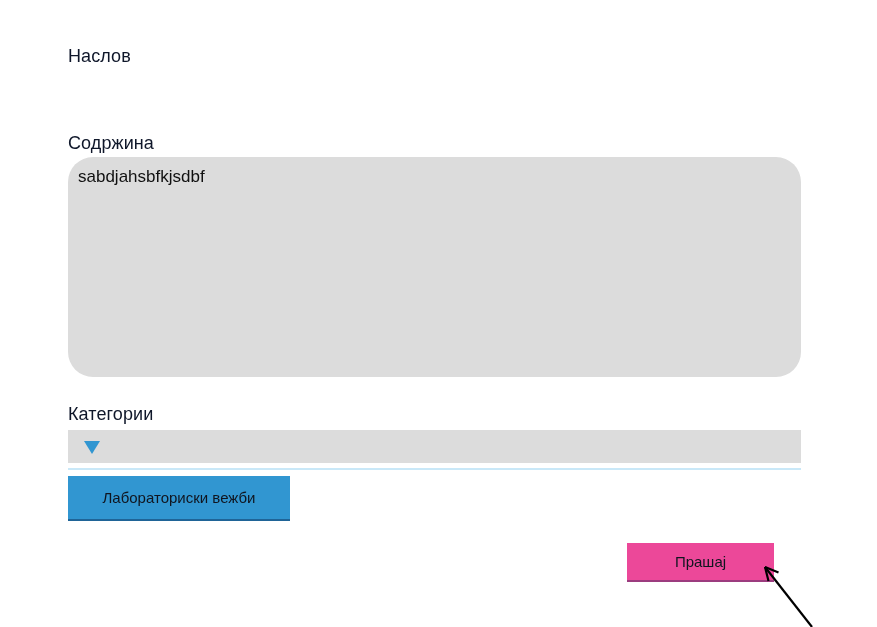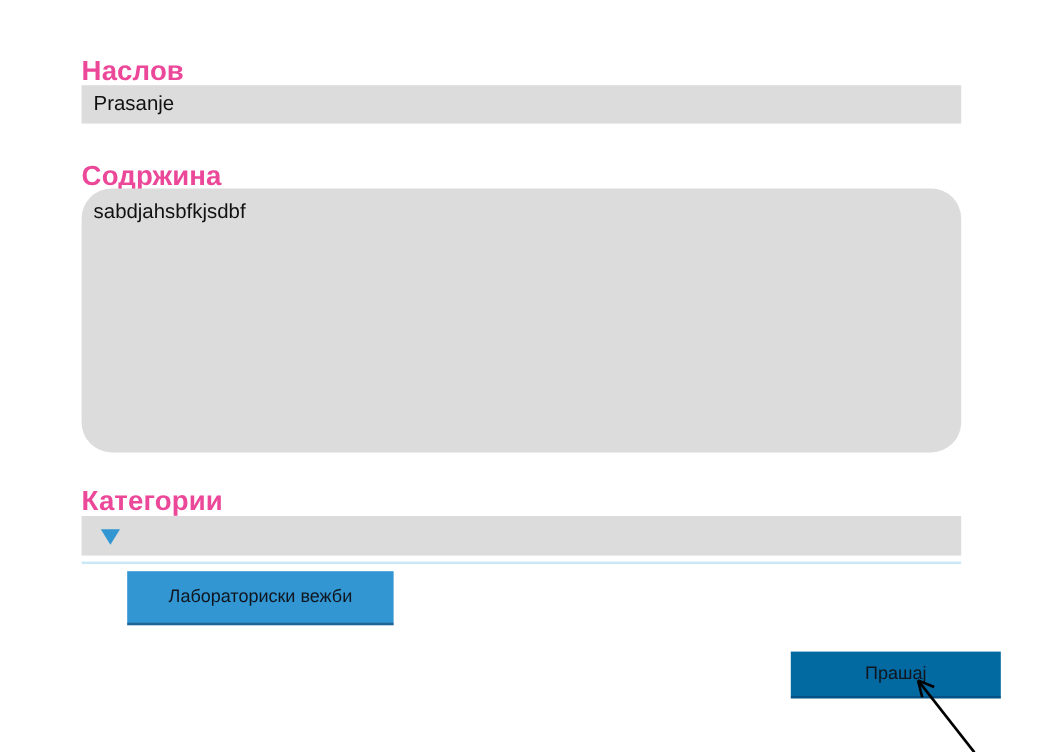--- a/index.html
+++ b/index.html
@@ -11,24 +11,23 @@
   .canvas {
     position: relative;
     width: 877px;
     height: 627px;
     background: #ffffff;
     overflow: hidden;
   }
   .field-label {
     position: absolute;
     left: 68px;
-    font-size: 23px;
-    color: #ec4899;
+    font-size: 18px;
+    color: #0f172a;
     letter-spacing: 0.1px;
-    font-weight: bold;
   }
   .text-input {
     position: absolute;
     left: 68px;
     width: 733px;
     background: #dcdcdc;
     border: none;
     outline: none;
     font-family: "Liberation Sans", "DejaVu Sans", sans-serif;
     font-size: 17px;
@@ -84,33 +83,32 @@
     border-bottom: 2px solid rgba(10, 40, 80, 0.45);
     font-family: "Liberation Sans", "DejaVu Sans", sans-serif;
     font-size: 15px;
     color: #10151f;
     cursor: pointer;
     box-sizing: border-box;
   }
   #cat-button-lab {
     left: 68px;
     width: 222px;
-    margin-left: 38px;
   }
   #cat-button-aud {
     left: 318px;
     width: 194px;
   }
   .submit-button {
     position: absolute;
-    left: 659px;
+    left: 627px;
     top: 543px;
-    width: 175px;
+    width: 147px;
     height: 39px;
-    background: #0369a1;
+    background: #ec4899;
     border: none;
     border-bottom: 2px solid rgba(10, 40, 80, 0.35);
     font-family: "Liberation Sans", "DejaVu Sans", sans-serif;
     font-size: 15px;
     color: #10151f;
     cursor: pointer;
     box-sizing: border-box;
   }
   .annotation-arrow {
     position: absolute;
@@ -123,21 +121,20 @@
   #label-title { top: 46px; }
   #label-content { top: 133px; }
   #label-categories { top: 404px; text-align: right; }
 </style>
 </head>
 <body>
 
 <div class="canvas">
 
   <div class="field-label" id="label-title">Наслов</div>
-  <input type="text" class="text-input" id="title-input" value="Prasanje" style="">
 
   <div class="field-label" id="label-content">Содржина</div>
   <textarea class="text-input" id="content-textarea" style="">sabdjahsbfkjsdbf</textarea>
 
   <div class="field-label" id="label-categories">Категории</div>
   <div class="dropdown">
     <span class="dropdown-caret"></span>
   </div>
   <div class="dropdown-underline"></div>
 

